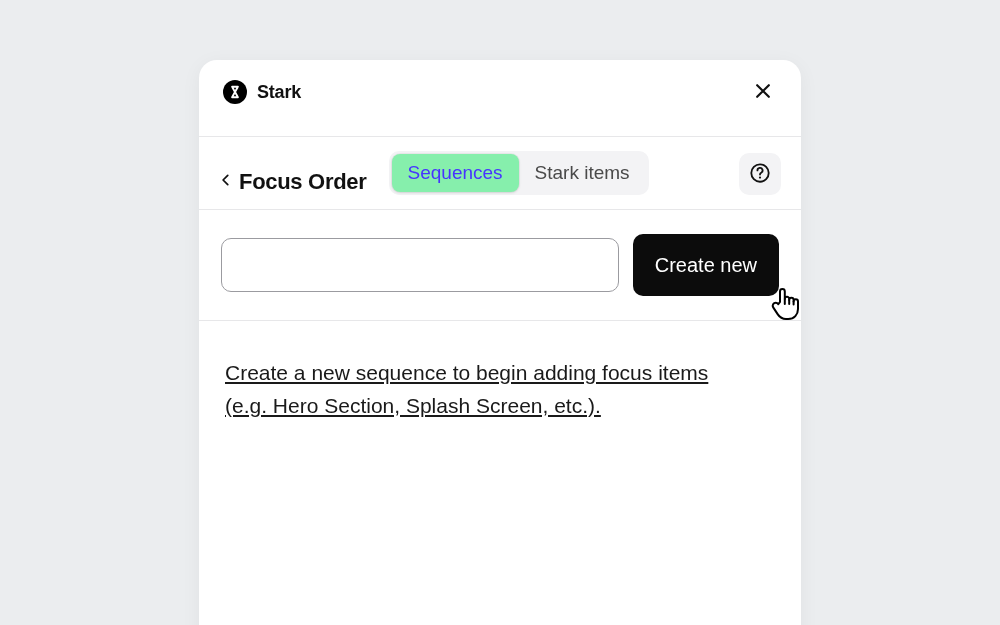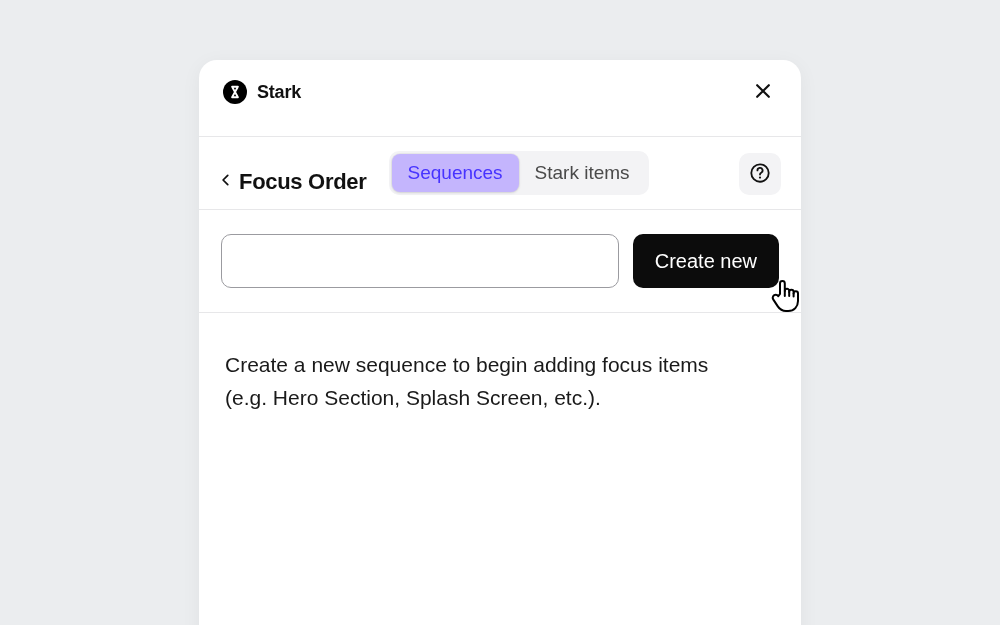--- a/index.html
+++ b/index.html
@@ -85,21 +85,21 @@
     padding: 8px 16px;
     font-size: 19px;
     font-weight: 500;
     color: #4a4a4a;
     border-radius: 8px;
     cursor: pointer;
     border: none;
     background: transparent;
   }
   .tab.active {
-    background: #c4b5fd;
+    background: #86efac;
     color: #4733ff;
     box-shadow: 0 1px 3px rgba(0,0,0,0.10), 0 0 0 1px rgba(0,0,0,0.04);
   }
   .help-btn {
     margin-left: auto;
     width: 42px; height: 42px;
     background: #f3f3f5;
     border-radius: 10px;
     display: flex;
     align-items: center;
@@ -119,36 +119,37 @@
     flex: 1;
     height: 54px;
     border: 1.5px solid #9b9ba0;
     border-radius: 10px;
     background: #fff;
     font-size: 18px;
     padding: 0 14px;
     outline: none;
   }
   .create-btn {
-    height: 54px;
+    height: 62px;
     padding: 0 22px;
     background: #0c0c0c;
     color: #fff;
     border: none;
     border-radius: 10px;
     font-size: 20px;
     font-weight: 500;
     cursor: pointer;
   }
   .body-text {
     padding: 36px 26px;
     font-size: 21px;
     line-height: 1.55;
     color: #1a1a1a;
     max-width: 560px;
+    text-decoration: underline;
   }
   .cursor-hand {
     position: absolute;
     right: -2px;
     bottom: -6px;
     pointer-events: none;
   }
 </style>
 </head>
 <body>

